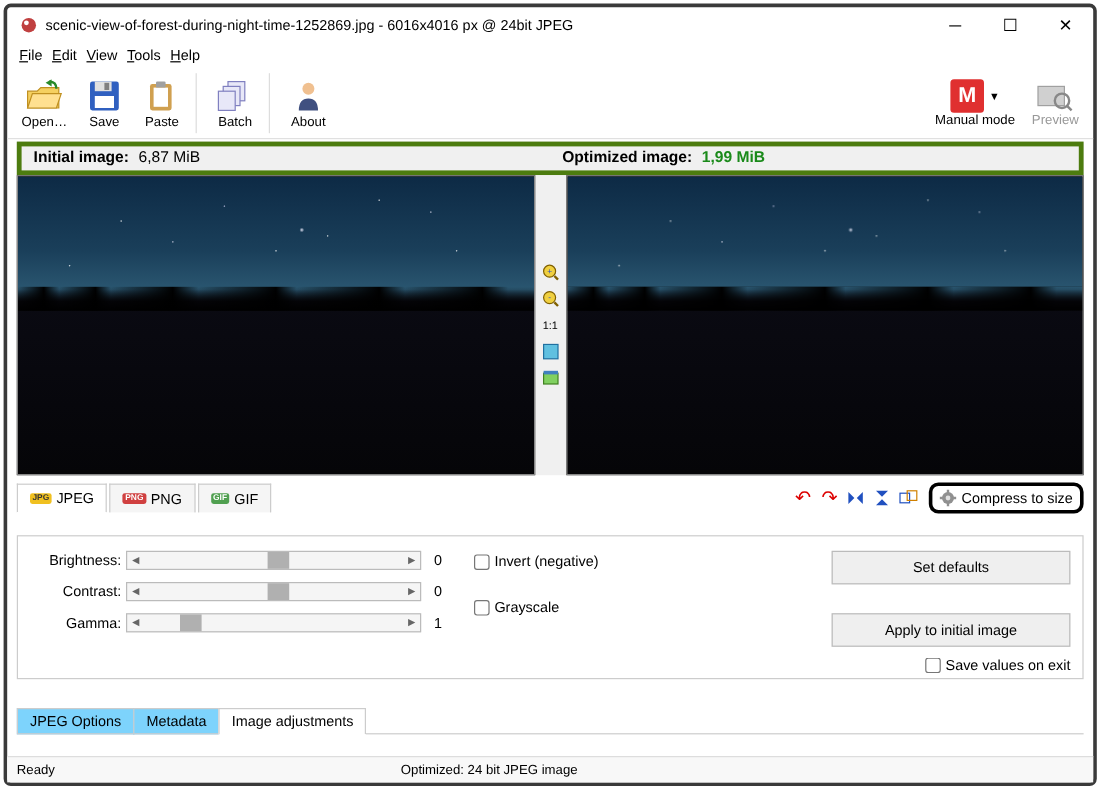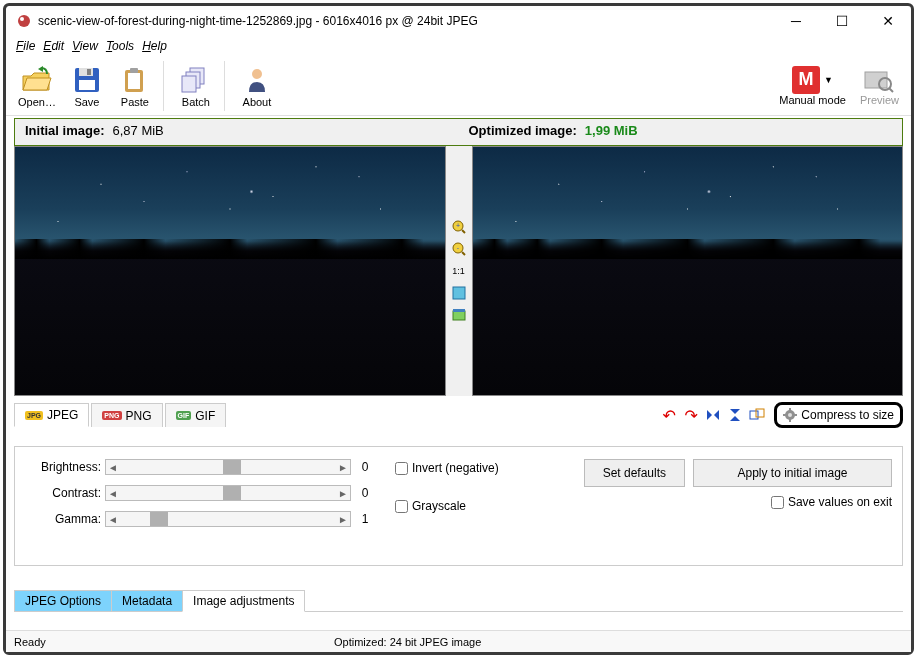--- a/index.html
+++ b/index.html
@@ -3,34 +3,34 @@
 <meta charset="utf-8">
 <style>
 * { box-sizing: border-box; margin: 0; padding: 0; font-family: "Segoe UI", Tahoma, sans-serif; }
 body { background: #fff; width: 917px; height: 658px; overflow: hidden; }
 .outer { border: 3px solid #3a3a3a; border-radius: 6px; width: 911px; height: 652px; margin: 3px; background: #fff; display:flex; flex-direction:column;}
 .titlebar { height: 30px; display: flex; align-items: center; padding-left: 10px; }
 .titlebar .icon { width: 16px; height: 16px; margin-right: 6px; }
 .titlebar .title { font-size: 12px; flex: 1; white-space: nowrap; overflow: hidden; }
 .winbtns { display: flex; }
 .winbtn { width: 46px; height: 30px; display:flex; align-items:center; justify-content:center; font-size: 14px; color:#000; cursor:pointer;}
-.menubar { height: 20px; display: flex; gap: 8px; padding-left: 10px; font-size: 12px; align-items:center;font-style:italic;}
+.menubar { height: 20px; display: flex; gap: 8px; padding-left: 10px; font-size: 12px; align-items:center;}
 .menubar span u { text-decoration: underline; }
 .toolbar { height: 60px; display: flex; align-items:center; padding: 2px 6px; gap: 2px; border-bottom:1px solid #e0e0e0;}
 .tbtn { display:flex; flex-direction:column; align-items:center; justify-content:center; padding: 2px 6px; font-size: 11px; min-width:46px; height:56px; cursor:pointer;}
 .tbtn .tico { width: 32px; height: 32px; display:flex; align-items:center; justify-content:center; }
 .tsep { width: 5px; height: 50px; border-left: 1px solid #ddd; margin: 0 3px;}
 .spacer { flex:1; }
 .mode { display:flex; flex-direction:column; align-items:center; font-size:11px; padding:2px 6px; cursor:pointer;}
 .mode .mico { width:28px; height:28px; background:#e03030; border-radius:3px; color:#fff; font-weight:bold; font-size:18px; display:flex; align-items:center; justify-content:center;}
 .mode .row { display:flex; align-items:center; gap:4px;}
 .preview { display:flex; flex-direction:column; align-items:center; font-size:11px; color:#999; padding:2px 6px;}
 .preview .pico { width:32px; height:28px; }
 
-.labels { height: 28px; display:flex; align-items:flex-start; background:#f0f0f0; border:1px solid #4d7c0f; margin:2px 8px 0 8px;}
+.labels { height: 28px; display:flex; align-items:flex-end; background:#f0f0f0; border:4px solid #4d7c0f; margin:2px 8px 0 8px;}
 .labels .half { flex:1; padding: 4px 10px; font-size:13px; display:flex; gap:8px;}
 .labels .lbl { font-weight:bold; }
 .labels .val { }
 .labels .val.green { color: #1a8a1a; font-weight:bold;}
 
 .images { display:flex; height: 250px; margin: 0 8px; gap:0; align-items:stretch;}
 .imgpanel { flex:1; background:#000; position:relative; border:1px solid #888; overflow:hidden;}
 .night { width:100%; height:100%; background: linear-gradient(to bottom, #0d2a45 0%, #1a3f5a 25%, #2a5670 38%, #0a0a12 42%, #050508 100%); position:relative;}
 .night::before { content:''; position:absolute; inset:0; background-image: radial-gradient(1px 1px at 20% 15%, #fff, transparent), radial-gradient(1px 1px at 40% 10%, #cce, transparent), radial-gradient(1px 1px at 60% 20%, #fff, transparent), radial-gradient(1px 1px at 80% 12%, #dde, transparent), radial-gradient(1px 1px at 10% 30%, #fff, transparent), radial-gradient(1px 1px at 50% 25%, #fff, transparent), radial-gradient(2px 2px at 55% 18%, #eef, transparent), radial-gradient(1px 1px at 70% 8%, #fff, transparent), radial-gradient(1px 1px at 85% 25%, #fff, transparent), radial-gradient(1px 1px at 30% 22%, #dde, transparent); opacity:0.9;}
 .night::after { content:''; position:absolute; left:0; right:0; top:37%; height:8%; background: linear-gradient(to top, #000 0%, transparent 100%), linear-gradient(90deg, transparent 0%, #000 5%, transparent 8%, #000 15%, transparent 18%, #000 30%, transparent 35%, #000 50%, transparent 54%, #000 70%, transparent 75%, #000 90%, transparent 95%);}
@@ -51,21 +51,21 @@
 .srow { display:flex; align-items:center; font-size:12px; gap:4px;}
 .srow .slabel { width: 76px; text-align:right; }
 .srow .track { flex:1; height:16px; border:1px solid #bbb; background:#f5f5f5; position:relative; display:flex; align-items:center;}
 .srow .arrow { width:14px; text-align:center; color:#666; cursor:pointer; font-size:10px;}
 .srow .thumb { position:absolute; width:18px; height:14px; background:#b0b0b0; top:0; }
 .srow .sval { width: 20px; text-align:center;}
 .checks { display:flex; flex-direction:column; gap:24px; font-size:12px; padding-top:2px;}
 .checks label { display:flex; align-items:center; gap:4px; cursor:pointer;}
 .checks input { width:13px; height:13px;}
 .actions { margin-left:auto; display:flex; flex-direction:column; gap:8px; align-items:flex-end; font-size:12px;}
-.actions .btnrow { display:flex; gap:8px;}
+.actions .btnrow { display:flex; gap:24px;flex-direction:column;}
 .actions button { padding: 6px 18px; font-size:12px; background:#efefef; border:1px solid #bbb; cursor:pointer;}
 .actions label { display:flex; align-items:center; gap:4px; cursor:pointer;}
 
 .bottom-tabs { height: 26px; display:flex; align-items:flex-end; margin: 4px 8px 0 8px; }
 .btab { border:1px solid #ccc; padding: 3px 10px; font-size:12px; background:#7dd3fc; cursor:pointer; border-bottom:1px solid #ccc;}
 .btab + .btab { margin-left:-1px;}
 .btab.active { background:#fff; border-bottom:1px solid #fff;}
 .btab-line { flex:1; border-bottom:1px solid #ccc; height:100%;}
 
 .statusbar { margin-top:auto; height: 22px; border-top:1px solid #ddd; display:flex; align-items:center; font-size:11px; padding: 0 8px; background:#f8f8f8;}

